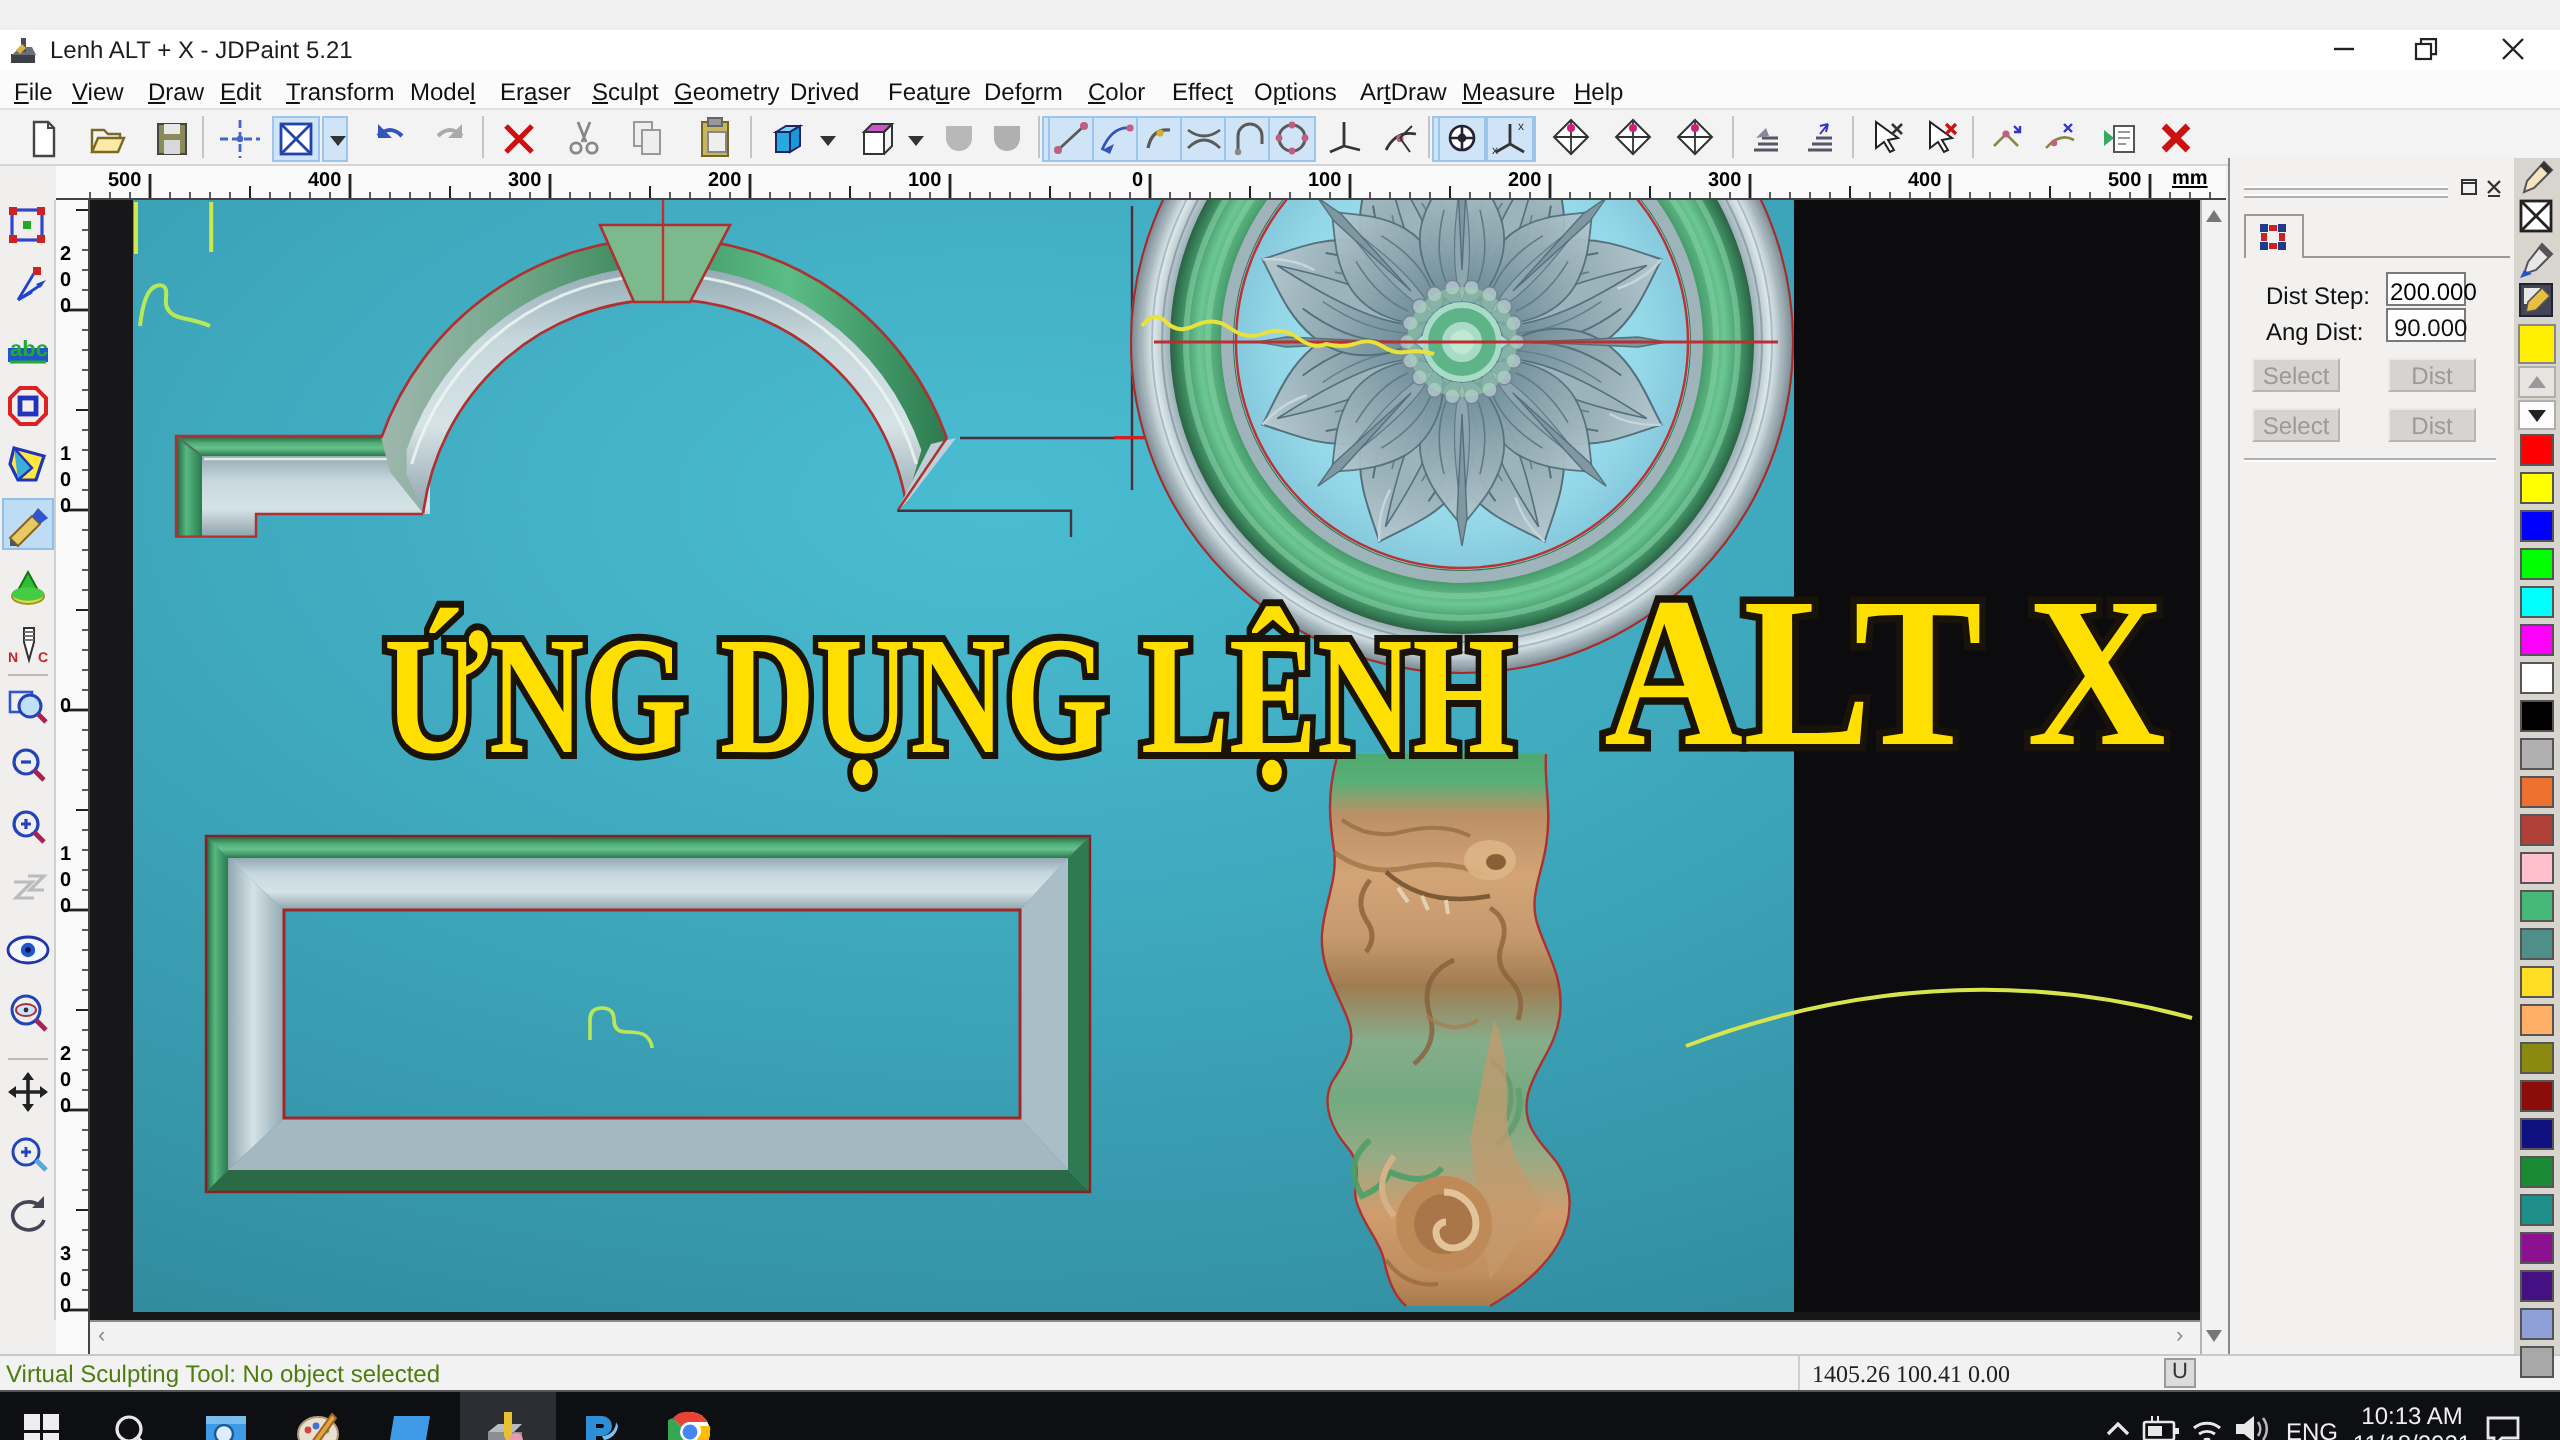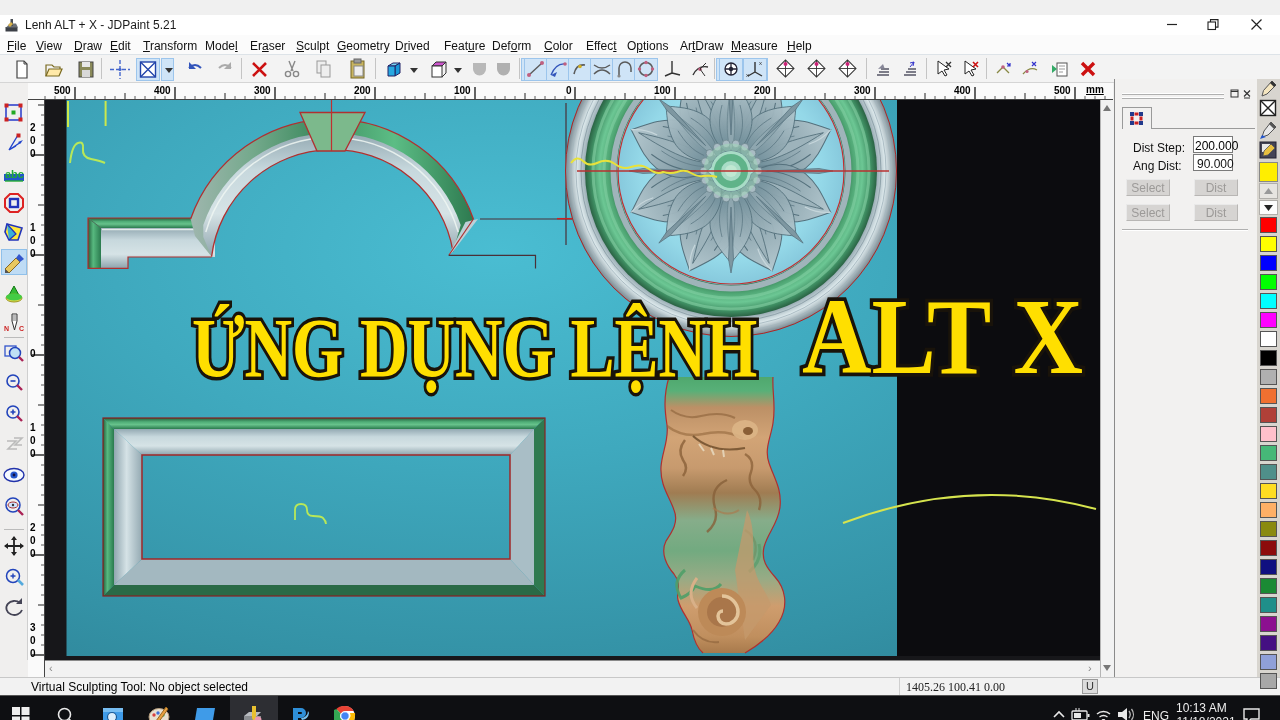--- a/index.html
+++ b/index.html
@@ -859,21 +859,21 @@
 <div class="abs" style="left:1100px;top:85px;width:14px;height:577px;background:#f2f2f2;border-left:1px solid #b5b5b5"></div>
 <svg class="abs" style="left:1102px;top:88px" width="10" height="10" viewBox="0 0 10 10">
       <path d="M5 2 L9 8 H1 Z" fill="#777"></path>
     </svg>
 <svg class="abs" style="left:1102px;top:648px" width="10" height="10" viewBox="0 0 10 10">
       <path d="M5 8 L9 2 H1 Z" fill="#777"></path>
     </svg>
 <div class="abs" style="left:0px;top:645px;width:28px;height:17px;background:#f0efee"></div>
 <div class="abs" style="left:28px;top:645px;width:16px;height:17px;background:#fafafa"></div>
 <div class="abs" style="left:0px;top:662px;width:1280px;height:19px;background:#f2f2f2;border-top:1px solid #c8c8c8;border-bottom:1px solid #555"></div>
-<div class="abs" style="left:3px;top:665px;font-size:12px;color:#000000;margin-left:28px;">Virtual Sculpting Tool: No object selected</div>
+<div class="abs" style="left:3px;top:665px;font-size:12px;color:#4d7c0f;">Virtual Sculpting Tool: No object selected</div>
 <div class="abs" style="left:899px;top:663px;width:1px;height:17px;background:#cfcfcf"></div>
 <div class="abs" style="left:906px;top:665px;font-size:12px;color:#222;font-family:Liberation Serif, serif;">1405.26 100.41 0.00</div>
 <div class="abs" style="left:1082px;top:664px;width:16px;height:15px;background:#dcdcdc;border:1px solid #9a9a9a"></div>
 <div class="abs" style="left:1086px;top:665px;font-size:11px;color:#333;">U</div>
 <div class="abs" style="left:1114px;top:64px;width:143px;height:598px;background:#f2f1f0;border-left:1px solid #8a8a8a"></div>
 <div class="abs" style="left:1122px;top:78px;width:102px;height:2px;border-top:1px solid #fff;border-bottom:1px solid #b0b0b0"></div>
 <div class="abs" style="left:1122px;top:82px;width:102px;height:2px;border-top:1px solid #fff;border-bottom:1px solid #b0b0b0"></div>
 <svg class="abs" style="left:1230px;top:74px" width="26" height="11" viewBox="0 0 26 11">
       <rect x="1" y="1" width="7" height="7" fill="none" stroke="#333"></rect>
       <line x1="1" y1="2.5" x2="8" y2="2.5" stroke="#333"></line>
@@ -1018,17 +1018,17 @@
     </svg>
 <svg class="abs" style="left:1095px;top:691px" width="18" height="17" viewBox="0 0 18 17">
       <path d="M2 8 a10 10 0 0 1 13 0 M4.5 11 a7 7 0 0 1 8 0 M7 14 a3.5 3.5 0 0 1 3 0" fill="none" stroke="#e8e8e8" stroke-width="1.5"></path>
       <circle cx="8.5" cy="15.5" r="1.2" fill="#fff"></circle>
     </svg>
 <svg class="abs" style="left:1116px;top:691px" width="20" height="17" viewBox="0 0 20 17">
       <path d="M2 6 h4 l5 -4 v13 l-5 -4 h-4 z" fill="#e8e8e8"></path>
       <path d="M13 5 a6 6 0 0 1 0 7 M15.5 3 a9 9 0 0 1 0 11" fill="none" stroke="#b8b8b8" stroke-width="1.3"></path>
     </svg>
 <div class="abs" style="left:1143px;top:694px;font-size:12px;color:#eee;">ENG</div>
-<div class="abs" style="left:1176px;top:686px;width:60px;text-align:left;font-size:12px;color:#eee">10:13 AM</div>
+<div class="abs" style="left:1176px;top:686px;width:60px;text-align:center;font-size:12px;color:#eee">10:13 AM</div>
 <div class="abs" style="left:1170px;top:700px;width:72px;text-align:center;font-size:12px;color:#eee">11/18/2021</div>
 <svg class="abs" style="left:1242px;top:691px" width="20" height="18" viewBox="0 0 20 18">
       <path d="M2 3 h15 v10 h-8 l-4 4 v-4 h-3 z" fill="none" stroke="#e8e8e8" stroke-width="1.4"></path>
     </svg>
 </div>
 </body></html>

